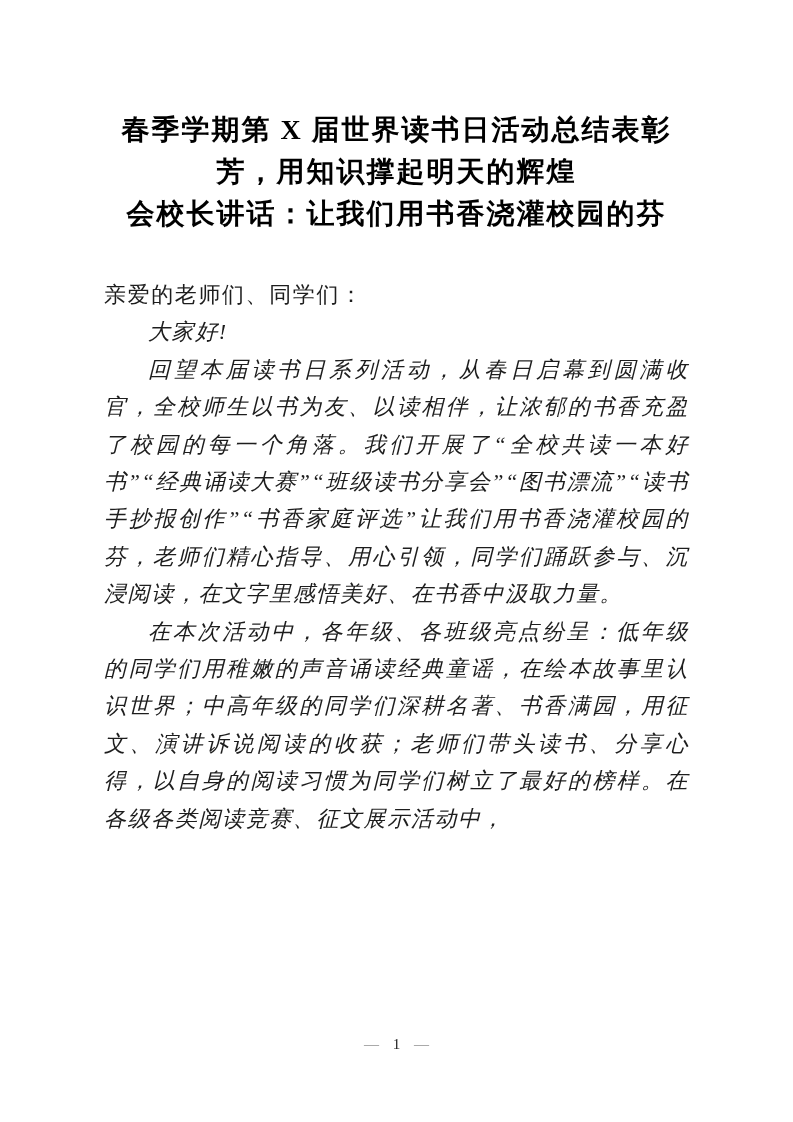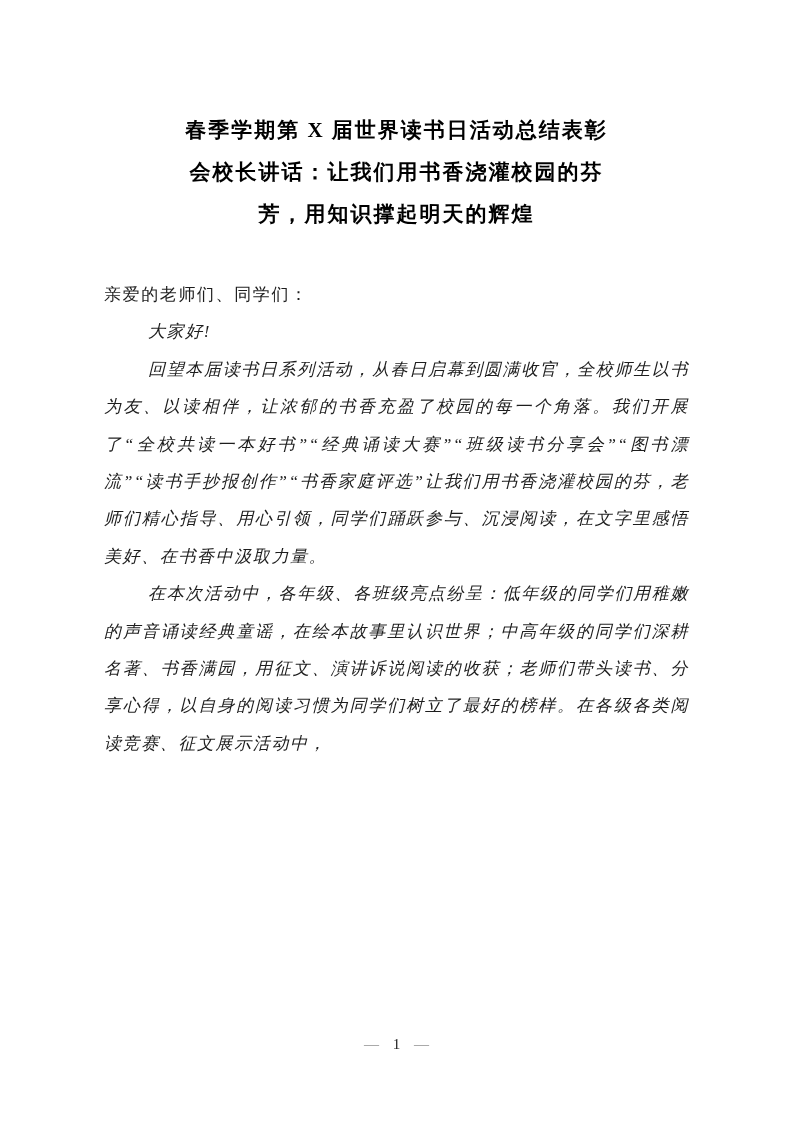--- a/index.html
+++ b/index.html
@@ -15,37 +15,37 @@
     background: #ffffff;
     overflow: hidden;
   }
   .doc-title {
     position: absolute;
     top: 109px;
     left: 0;
     width: 793px;
     margin: 0;
     text-align: center;
-    font-size: 21px;
+    font-size: 28px;
     line-height: 42px;
     font-weight: 700;
     color: #000000;
     letter-spacing: 2px;
   }
   .title-line { display: block; }
   .doc-body {
     position: absolute;
     top: 276px;
     left: 104px;
     width: 585px;
     color: #1d1d1d;
   }
   .para {
     margin: 0;
-    font-size: 17px;
+    font-size: 22px;
     line-height: 37.4px;
     letter-spacing: 1.6px;
     text-align: justify;
     text-justify: inter-ideograph;
   }
   .para.indent { text-indent: 44px; font-style: italic; }
   .page-footer {
     position: absolute;
     top: 1033px;
     left: 0;
@@ -58,22 +58,22 @@
   .footer-dash { color: #8f8f8f; }
   .footer-num { margin: 0 10px; color: #1d1d1d; }
 </style>
 </head>
 <body>
 
 <div class="page">
 
   <h1 class="doc-title">
     <span class="title-line">春季学期第 X 届世界读书日活动总结表彰</span>
+    <span class="title-line">芳，用知识撑起明天的辉煌</span>
     <span class="title-line">会校长讲话：让我们用书香浇灌校园的芬</span>
-    <span class="title-line">芳，用知识撑起明天的辉煌</span>
   </h1>
 
   <div class="doc-body">
     <p class="para">亲爱的老师们、同学们：</p>
     <p class="para indent">大家好!</p>
     <p class="para indent">回望本届读书日系列活动，从春日启幕到圆满收官，全校师生以书为友、以读相伴，让浓郁的书香充盈了校园的每一个角落。我们开展了“全校共读一本好书”“经典诵读大赛”“班级读书分享会”“图书漂流”“读书手抄报创作”“书香家庭评选”让我们用书香浇灌校园的芬，老师们精心指导、用心引领，同学们踊跃参与、沉浸阅读，在文字里感悟美好、在书香中汲取力量。</p>
     <p class="para indent">在本次活动中，各年级、各班级亮点纷呈：低年级的同学们用稚嫩的声音诵读经典童谣，在绘本故事里认识世界；中高年级的同学们深耕名著、书香满园，用征文、演讲诉说阅读的收获；老师们带头读书、分享心得，以自身的阅读习惯为同学们树立了最好的榜样。在各级各类阅读竞赛、征文展示活动中，</p>
   </div>
 
   <div class="page-footer">

